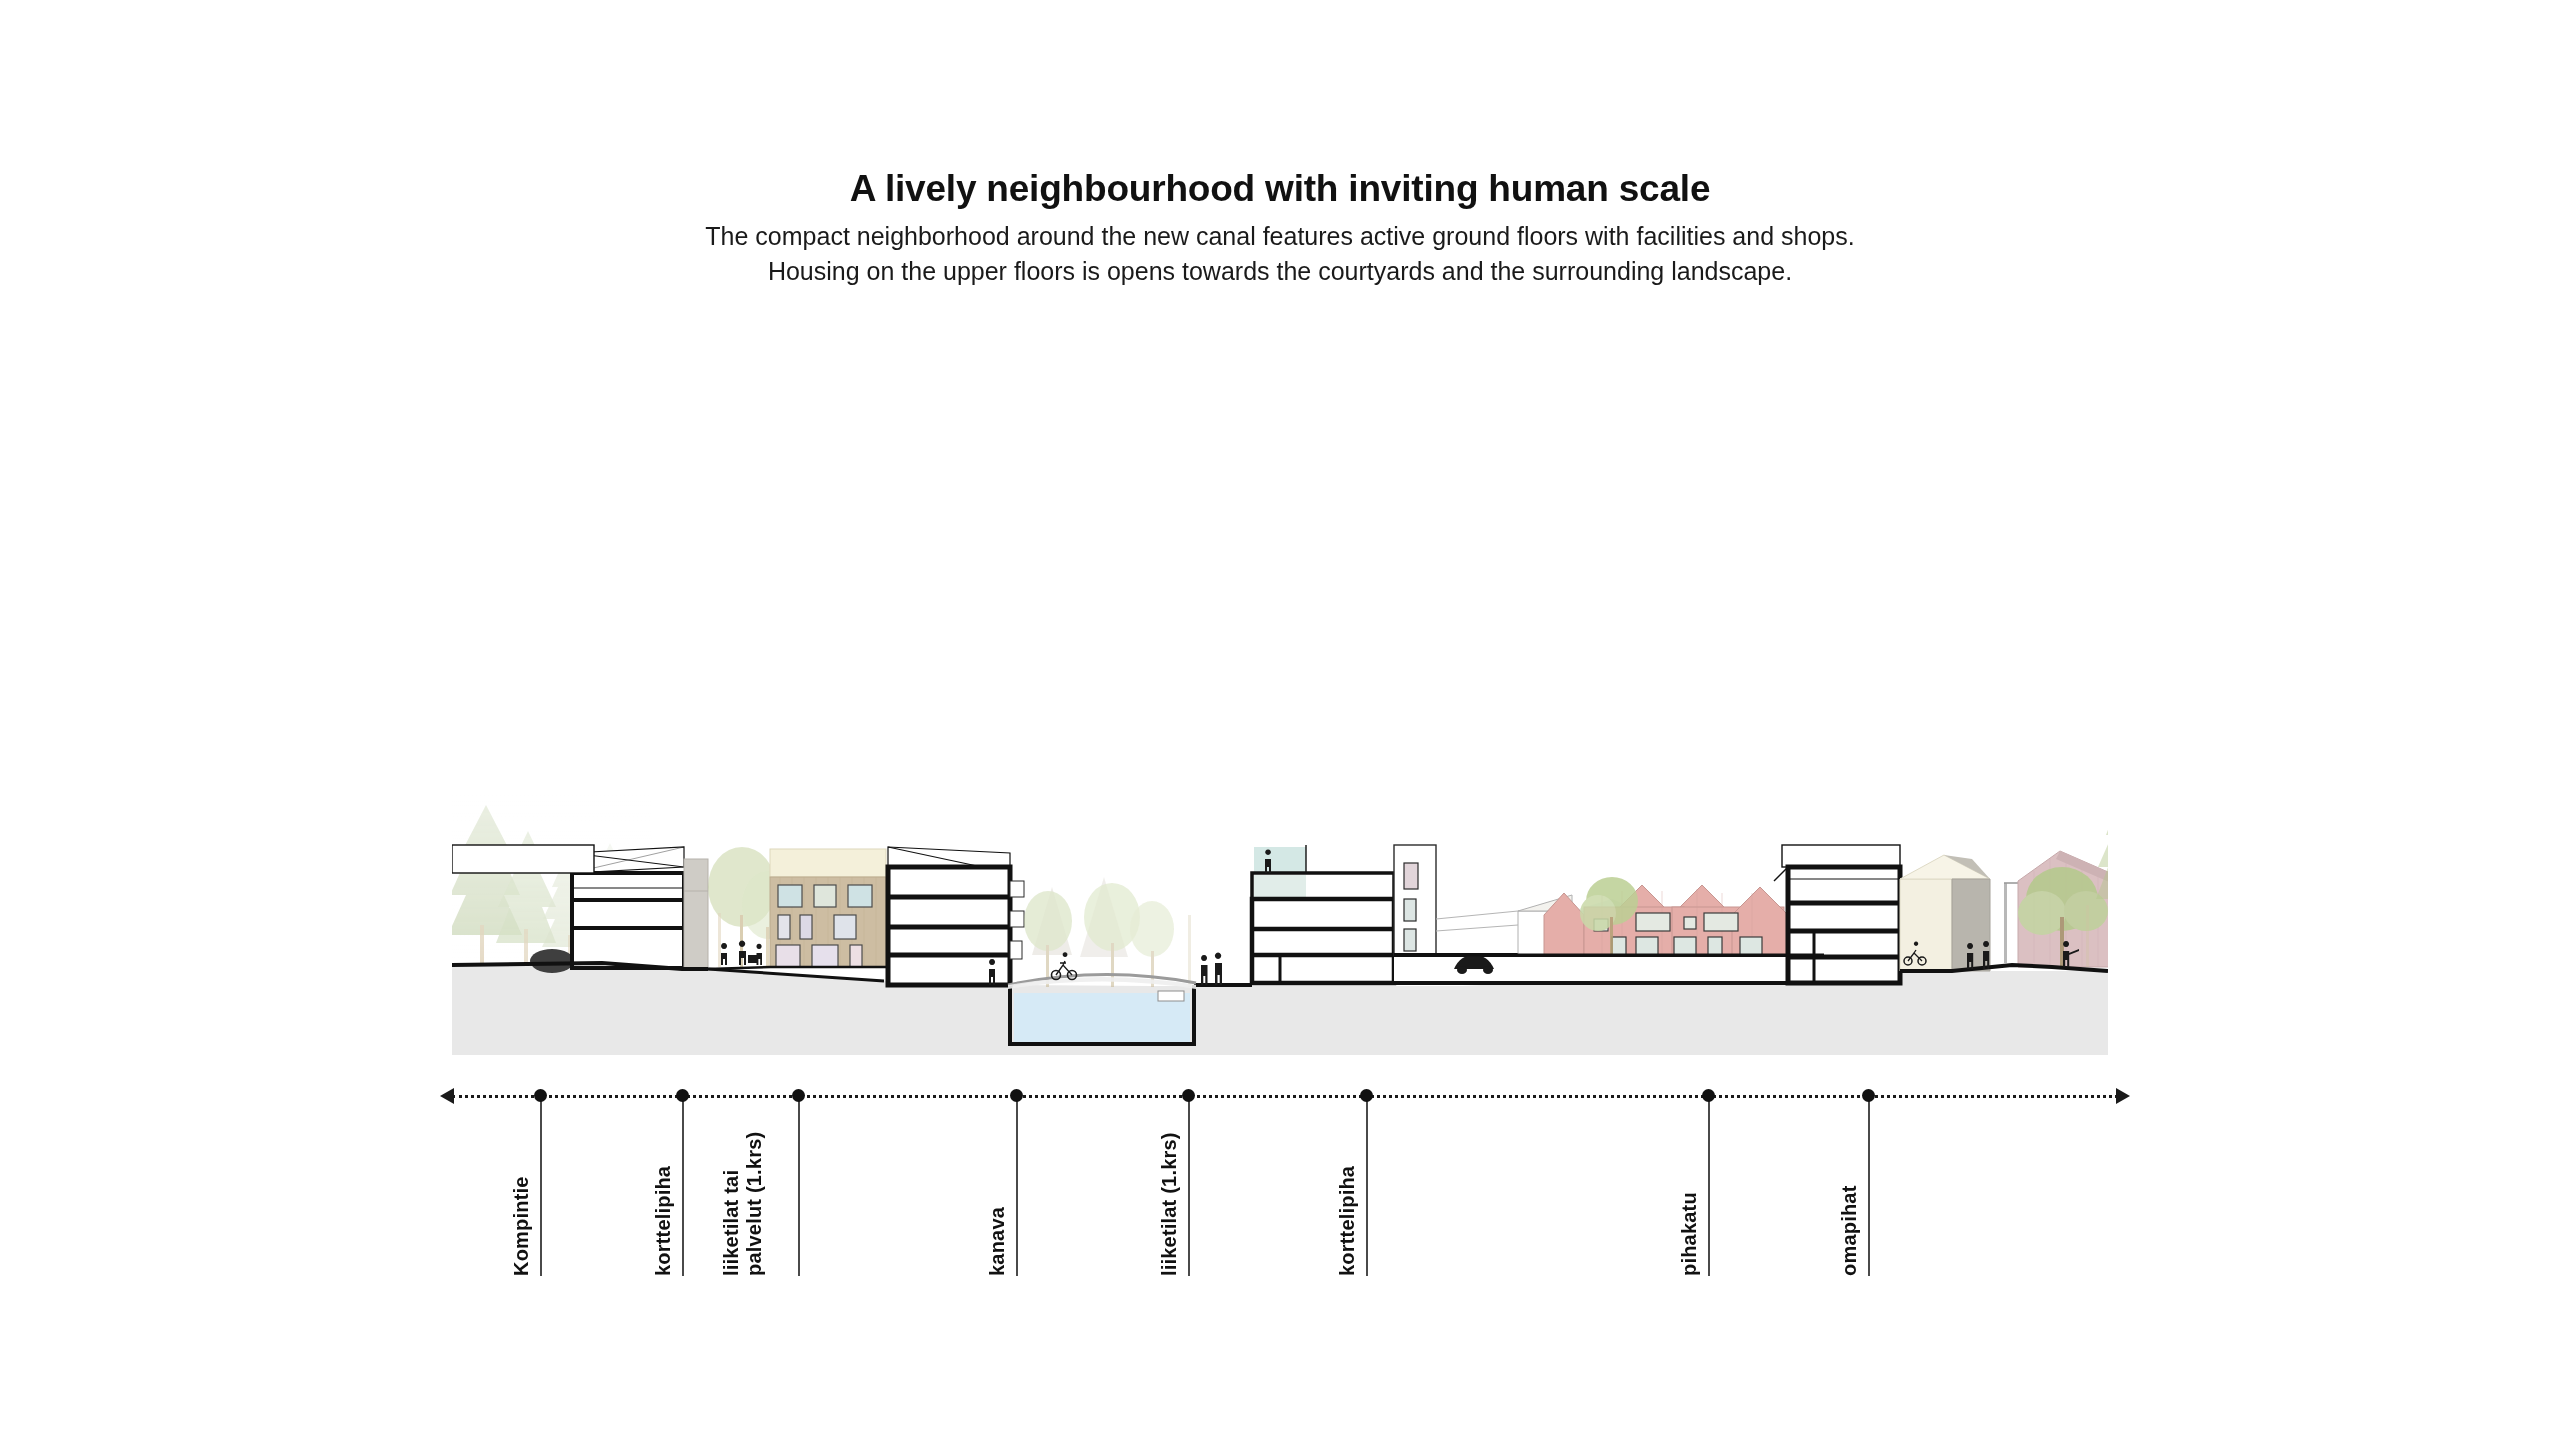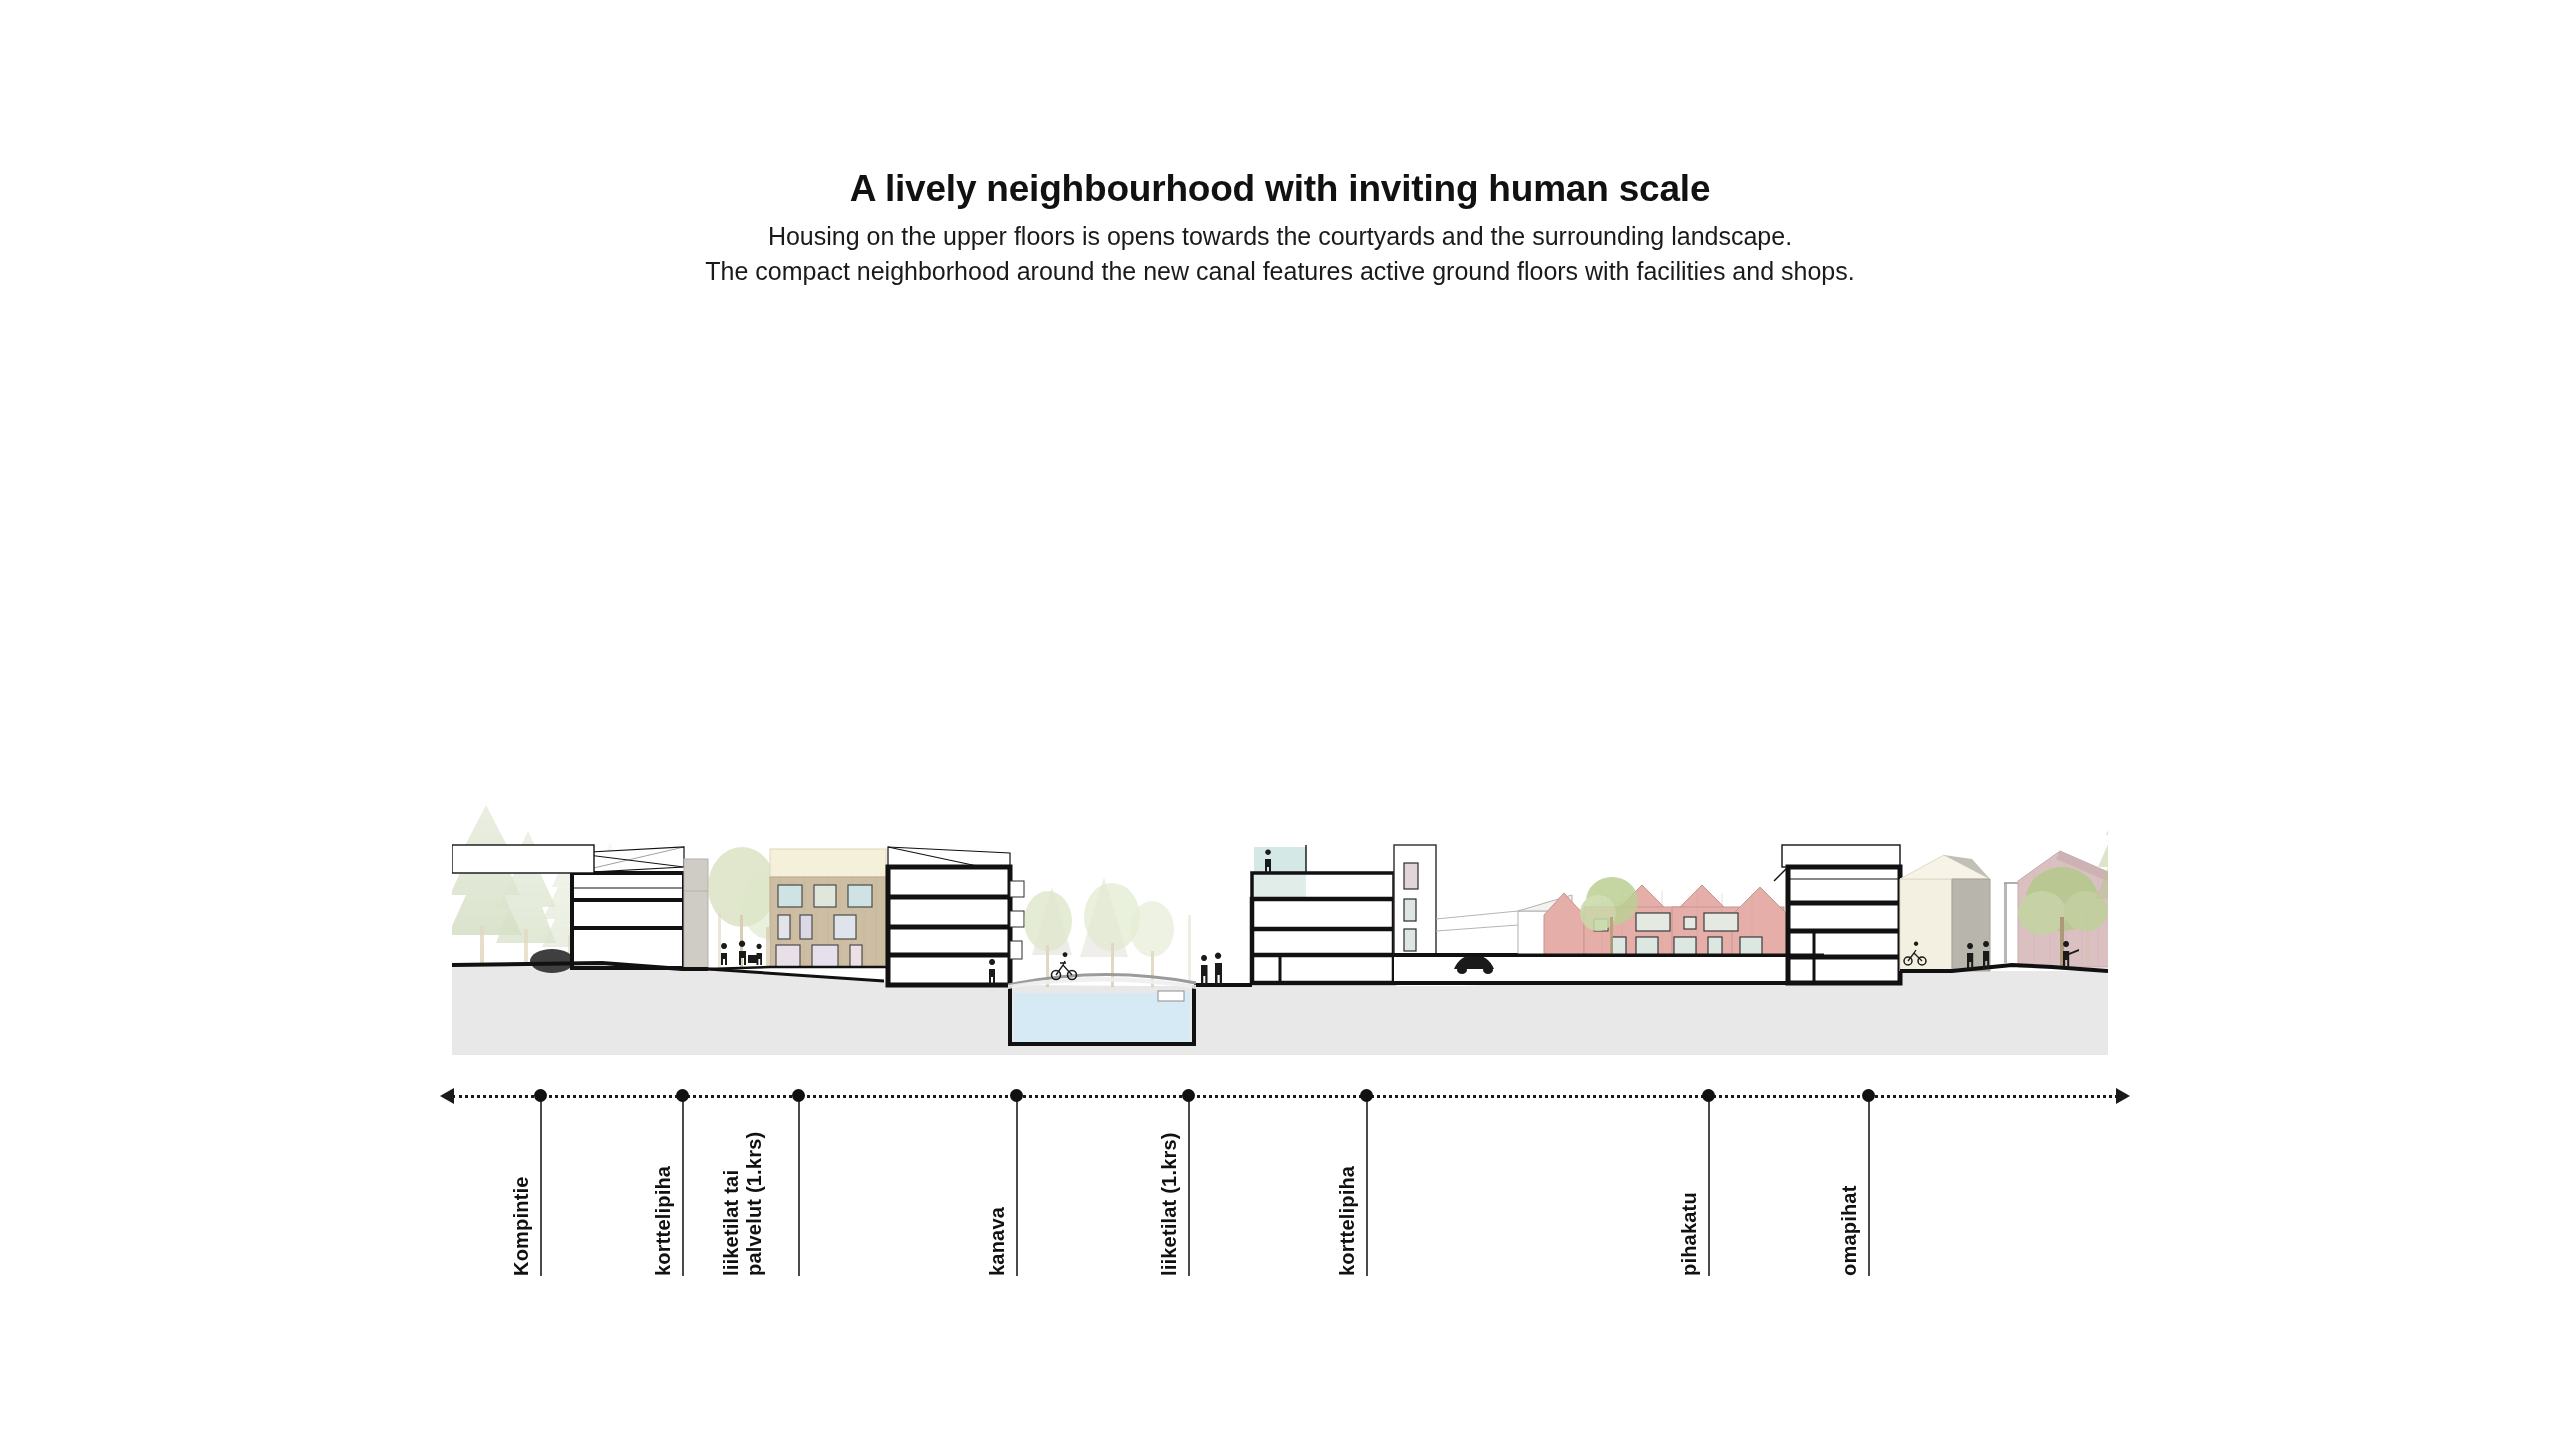--- a/index.html
+++ b/index.html
@@ -103,22 +103,22 @@
   }
 </style>
 </head>
 <body>
 
 <div id="page">
 
   <div id="header">
     <h1 id="title">A lively neighbourhood with inviting human scale</h1>
     <p id="subtitle">
+      <span class="line">The compact neighborhood around the new canal features active ground floors with facilities and shops.</span>
       <span class="line">Housing on the upper floors is opens towards the courtyards and the surrounding landscape.</span>
-      <span class="line">The compact neighborhood around the new canal features active ground floors with facilities and shops.</span>
     </p>
   </div>
 
   <div id="drawing">
     <svg width="1656" height="260" viewBox="0 0 1656 260" xmlns="http://www.w3.org/2000/svg">
       <defs>
         <linearGradient id="fade" x1="0" y1="0" x2="0" y2="1">
           <stop offset="0%" stop-color="#ffffff" stop-opacity="0.55"></stop>
           <stop offset="100%" stop-color="#ffffff" stop-opacity="0.05"></stop>
         </linearGradient>

